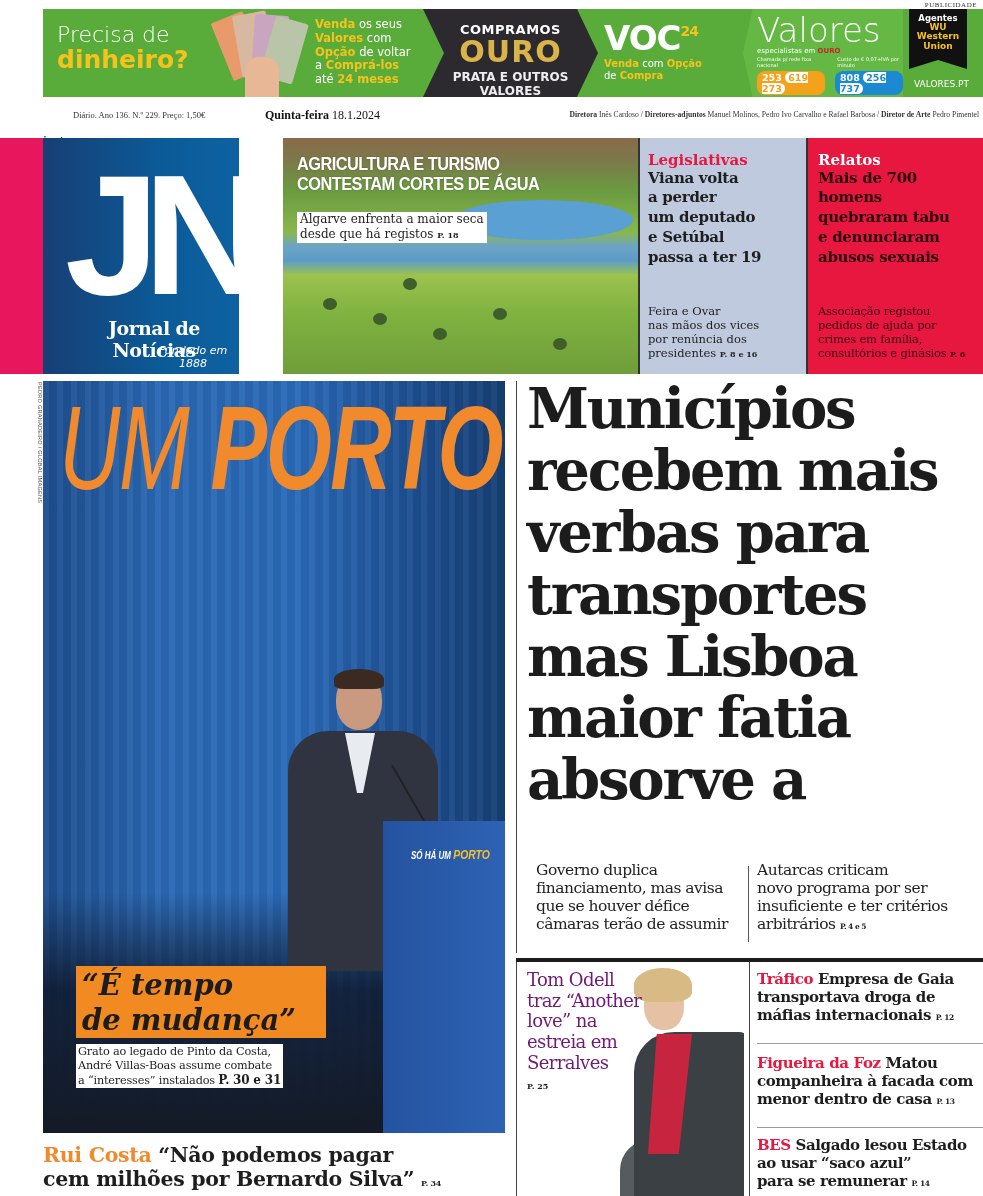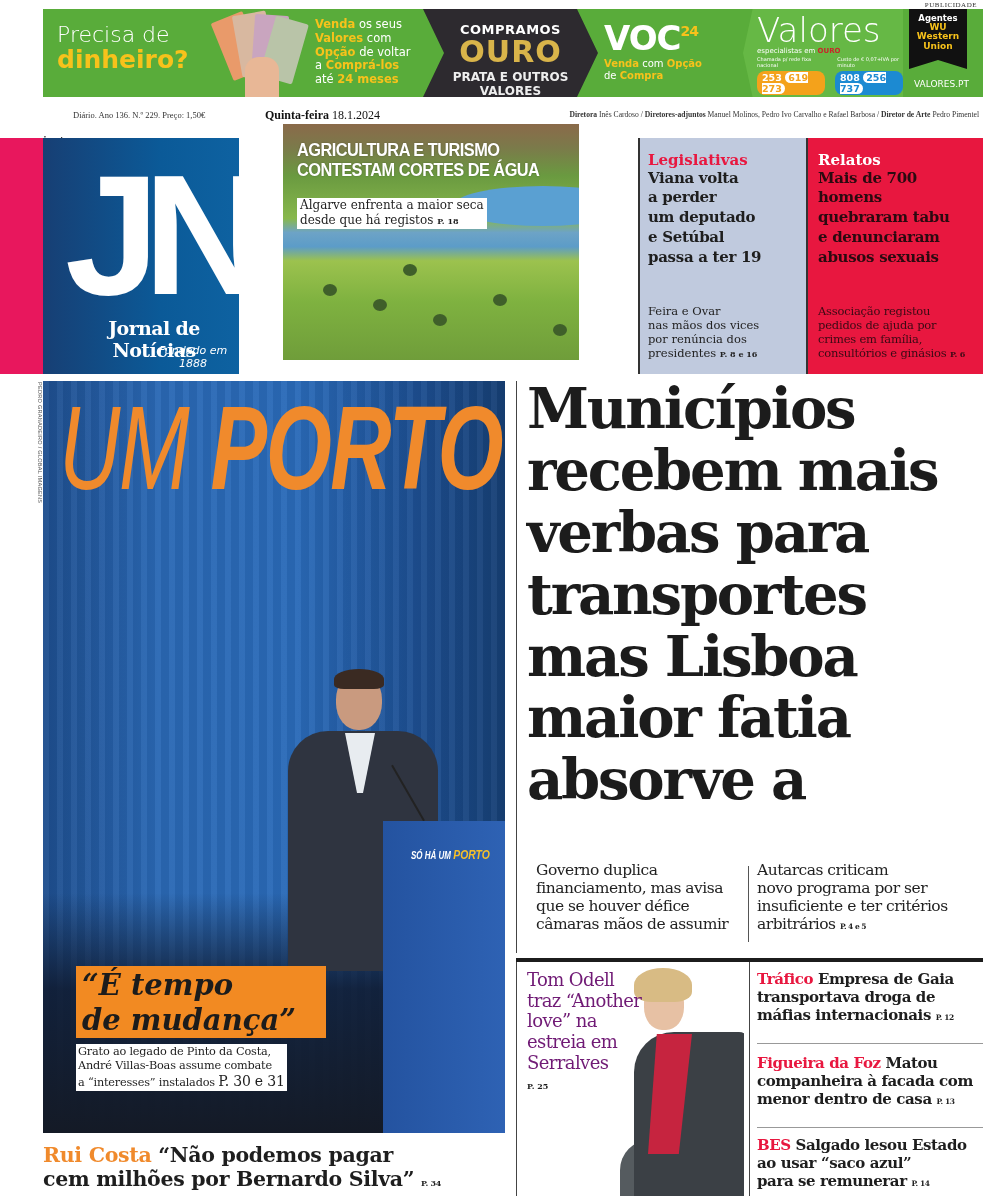--- a/index.html
+++ b/index.html
@@ -54,21 +54,21 @@
   .strip .staff { position: absolute; right: 0; top: 1px; font-size: 7.6px; }
   .strip .staff b { font-weight: 700; }
 
   
   .pink-bar { position: absolute; left: 0; top: 138px; width: 43px; height: 236px; background: #e8175d; }
   .logo { position: absolute; left: 43px; top: 138px; width: 196px; height: 236px; background: linear-gradient(90deg, #173f74 0%, #0b5a98 60%, #0e62a1 100%); text-align: center; }
   .logo .jn { position: absolute; left: 22px; top: 12px; color: #fff; font-family: "Liberation Sans", sans-serif; font-weight: 700; font-size: 170px; line-height: 1; letter-spacing: -16px; transform: scaleX(1.0); }
   .logo .name { position: absolute; left: 26px; top: 179px; color: #fff; font-family: "DejaVu Serif", serif; font-weight: 700; font-size: 19px; letter-spacing: -0.6px; }
   .logo .found { position: absolute; left: 104px; top: 206px; color: #fff; font-family: "DejaVu Sans", sans-serif; font-style: italic; font-size: 11px; }
 
-  .agri { position: absolute; left: 283px; top: 124px; width: 296px; height: 236px; overflow: hidden;
+  .agri { position: absolute; left: 283px; top: 138px; width: 355px; height: 236px; overflow: hidden;
           background: linear-gradient(180deg, #8a6a4a 0%, #7b7a4a 10%, #6a9a40 22%, #88b84c 40%, #6da3c6 46%, #5c9cc8 52%, #9cc24e 58%, #7fb240 75%, #6f9d3a 100%); }
   .agri .lake { position: absolute; left: 170px; top: 62px; width: 180px; height: 40px; background: #5aa0d2; border-radius: 50%; }
   .agri .tree { position: absolute; width: 14px; height: 12px; background: #3f5f2a; border-radius: 50%; }
   .agri .hl { position: absolute; left: 14px; top: 16px; color: #fff; font-family: "Liberation Sans", sans-serif; font-weight: 700; font-size: 19px; line-height: 1.05; letter-spacing: -0.6px; transform: scaleX(0.86); transform-origin: left; text-shadow: 0 0 2px rgba(0,0,0,0.3); }
   .agri .dek { position: absolute; left: 14px; top: 74px; background: #fff; font-size: 12px; line-height: 1.28; padding: 0 3px; color: #1e1e1e; }
   .agri .dek .pg { font-weight: 700; font-size: 8px; }
 
   .leg { position: absolute; left: 638px; top: 138px; width: 168px; height: 236px; background: #c0cade; border-left: 2px solid #333; padding: 14px 0 0 8px; }
   .leg .kick { color: #e8173f; font-weight: 700; font-size: 15px; line-height: 1.1; }
   .leg .hd { color: #1e1e1e; font-weight: 700; font-size: 15px; line-height: 1.32; letter-spacing: -0.3px; }
@@ -92,21 +92,21 @@
   .photo .head { position: absolute; left: 293px; top: 293px; width: 46px; height: 56px; background: #c99a7f; border-radius: 45% 45% 48% 48%; }
   .photo .hair { position: absolute; left: 291px; top: 288px; width: 50px; height: 20px; background: #3a2a22; border-radius: 50% 50% 20% 20%; }
   .photo .body { position: absolute; left: 245px; top: 350px; width: 150px; height: 240px; background: #2f3440; border-radius: 40px 40px 0 0; }
   .photo .shirt { position: absolute; left: 302px; top: 352px; width: 30px; height: 60px; background: #e8ecf0; clip-path: polygon(0 0, 100% 0, 60% 100%, 40% 100%); }
   .photo .podium { position: absolute; left: 340px; top: 440px; width: 122px; height: 312px; background: linear-gradient(90deg, #2453a0, #2e62b4); }
   .photo .podium .sh { position: absolute; left: 28px; top: 26px; color: #fff; font-family: "Liberation Sans", sans-serif; font-size: 10px; font-weight: 700; font-style: italic; transform: scaleX(0.8); transform-origin: left; white-space: nowrap; }
   .photo .podium .sh b { color: #f6c02a; font-size: 13px; }
   .photo .mic { position: absolute; left: 364px; top: 380px; width: 2px; height: 64px; background: #222; transform: rotate(-30deg); }
   .quote { position: absolute; left: 76px; top: 966px; width: 250px; background: #f28a22; padding: 2px 8px 0 6px; font-family: "DejaVu Serif", serif; font-style: italic; font-weight: 700; font-size: 29px; line-height: 1.2; color: #1c1c1c; }
   .quote-dek { position: absolute; left: 76px; top: 1044px; background: #fff; font-size: 11.3px; line-height: 1.22; padding: 1px 2px 1px 2px; color: #1e1e1e; letter-spacing: -0.2px; }
-  .quote-dek .pg { font-weight: 400; font-size: 14px; }
+  .quote-dek .pg { font-weight: 700; font-size: 12px; }
 
   .rui { position: absolute; left: 43px; top: 1143px; font-weight: 700; font-size: 20.5px; line-height: 1.18; color: #1e1e1e; letter-spacing: -0.3px; }
   .rui .k { color: #f08a2c; }
   .rui .pg { font-size: 8px; }
 
   
   .vrule { position: absolute; left: 516px; top: 381px; width: 1px; height: 572px; background: #444; }
   .main-hl { position: absolute; left: 527px; top: 378px; width: 456px; font-family: "DejaVu Serif", serif; font-weight: 700; font-size: 56px; line-height: 1.105; letter-spacing: -2.2px; color: #1c1c1c; }
   .sub1 { position: absolute; left: 536px; top: 862px; width: 222px; font-size: 15.5px; line-height: 1.16; color: #222; letter-spacing: -0.5px; }
   .colrule { position: absolute; left: 748px; top: 866px; width: 1px; height: 76px; background: #555; }
@@ -297,21 +297,21 @@
   <div>verbas para</div>
   <div>transportes</div>
   <div>mas Lisboa</div>
   <div>maior fatia</div>
   <div>absorve a</div>
 </div>
 <div class="sub1">
   <div>Governo duplica</div>
   <div>financiamento, mas avisa</div>
   <div>que se houver défice</div>
-  <div>câmaras mãos de assumir</div>
+  <div>câmaras terão de assumir</div>
 </div>
 <div class="colrule"></div>
 <div class="sub2">
   <div>Autarcas criticam</div>
   <div>novo programa por ser</div>
   <div>insuficiente e ter critérios</div>
   <div><span>arbitrários</span> <span class="pg">P. 4 e 5</span></div>
 </div>
 
 <div class="blackbar"></div>

